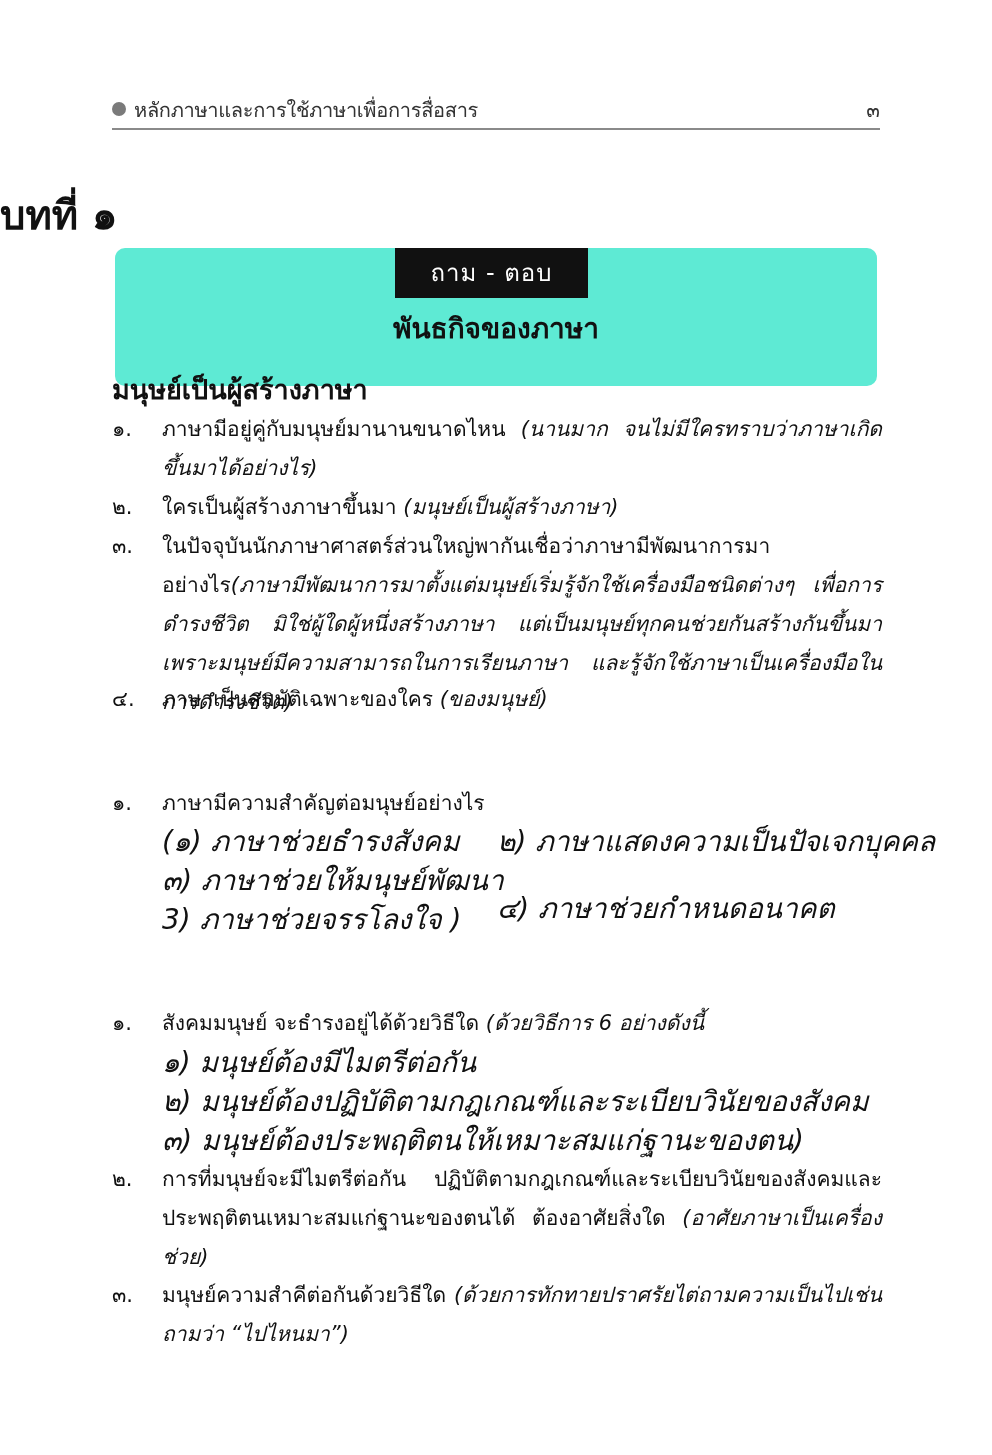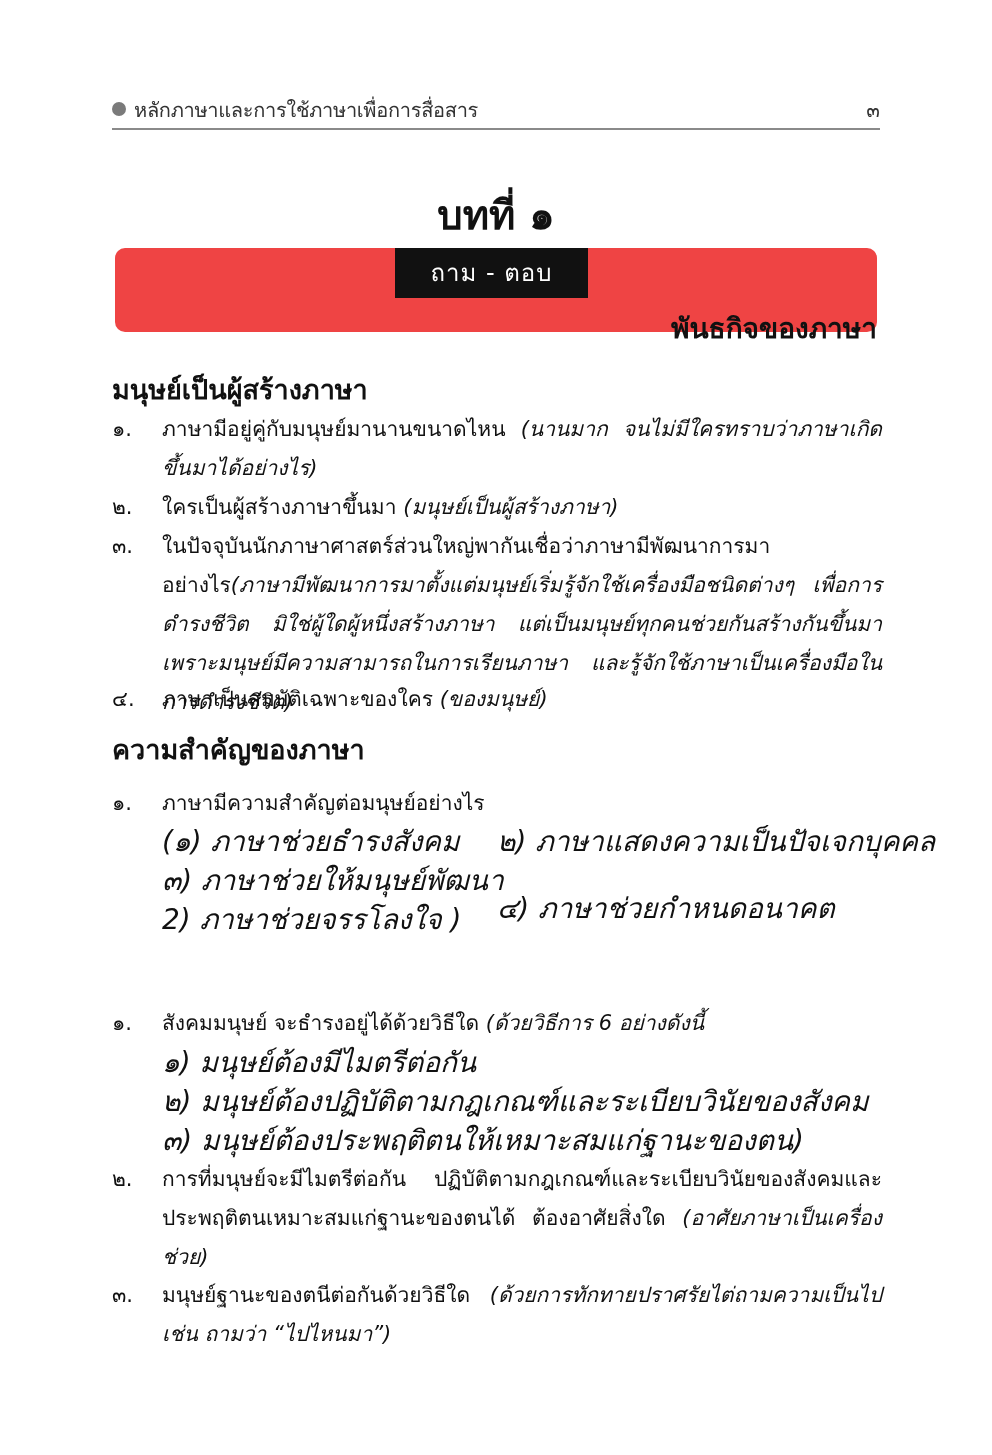--- a/index.html
+++ b/index.html
@@ -8,29 +8,29 @@
   .page { position: absolute; left: 0; top: 0; width: 992px; height: 1455px; padding-left: 44px; }
 
   .running-header { position: absolute; left: 112px; top: 92px; width: 768px; height: 36px; }
   .running-header .dot { position: absolute; left: 0; top: 10px; width: 14px; height: 14px;
          border-radius: 50%; background: #7a7a7a; }
   .running-header .htitle { position: absolute; left: 22px; top: 2px; font-size: 20px;
          color: #333; letter-spacing: -0.3px; }
   .running-header .pnum { position: absolute; right: 0; top: 2px; font-size: 20px; color: #333; }
   .header-rule { position: absolute; left: 112px; top: 128px; width: 768px; height: 2px; background: #8a8a8a; }
 
-  .chapter-title { position: absolute; left: 0; top: 183px; width: 992px; text-align: center;
+  .chapter-title { position: absolute; left: 0; top: 183px; width: 992px; 
          font-size: 40px; font-weight: bold; color: #111; }
 
-  .topic-box { position: absolute; left: 115px; top: 248px; width: 762px; height: 84px;
-         background: #ef4444; border-radius: 10px; }
+  .topic-box { position: absolute; left: 115px; top: 248px; width: 762px; height: 138px;
+         background: #5eead4; border-radius: 10px; }
   .qa-badge { position: absolute; left: 280px; top: 0; width: 193px; height: 50px;
          background: #111; color: #fff; font-size: 24px; text-align: center; line-height: 50px;
          letter-spacing: 1px; }
-  .topic-title { position: absolute; left: 0; top: 58px; width: 762px; text-align: right;
+  .topic-title { position: absolute; left: 0; top: 58px; width: 762px; text-align: center;
          font-size: 28px; font-weight: bold; color: #111; }
 
   .section-heading { position: absolute; left: 112px; font-size: 27px; font-weight: bold; color: #111; }
 
   .item { position: absolute; left: 112px; width: 770px; font-size: 21px; line-height: 39px; }
   .item .num { position: absolute; left: 0; top: 0; width: 45px; }
   .item .body { margin-left: 50px; text-align: justify; }
   .item .ans { font-style: italic; }
 
   .sub { position: absolute; font-size: 28px; font-style: italic; line-height: 39px; white-space: nowrap; }
@@ -69,44 +69,43 @@
   <div class="item" style="top:527px;">
     <span class="num">๓.</span>
     <div class="body"><span>ในปัจจุบันนักภาษาศาสตร์ส่วนใหญ่พากันเชื่อว่าภาษามีพัฒนาการมาอย่างไร</span><span class="ans">(ภาษามีพัฒนาการมาตั้งแต่มนุษย์เริ่มรู้จักใช้เครื่องมือชนิดต่างๆ เพื่อการดำรงชีวิต มิใช่ผู้ใดผู้หนึ่งสร้างภาษา แต่เป็นมนุษย์ทุกคนช่วยกันสร้างกันขึ้นมา เพราะมนุษย์มีความสามารถในการเรียนภาษา และรู้จักใช้ภาษาเป็นเครื่องมือในการดำรงชีวิต)</span></div>
   </div>
 
   <div class="item" style="top:680px;">
     <span class="num">๔.</span>
     <div class="body"><span>ภาษาเป็นสมบัติเฉพาะของใคร </span><span class="ans">(ของมนุษย์)</span></div>
   </div>
 
-  <div class="section-heading" style="top:728px;">ความสำคัญของภาษา</div>
 
   <div class="item" style="top:784px;">
     <span class="num">๑.</span>
     <div class="body"><span>ภาษามีความสำคัญต่อมนุษย์อย่างไร</span></div>
   </div>
   <div class="sub" style="left:162px; top:822px;">(๑) ภาษาช่วยธำรงสังคม</div>
   <div class="sub" style="left:497px; top:822px;">๒) ภาษาแสดงความเป็นปัจเจกบุคคล</div>
   <div class="sub" style="left:162px; top:861px;">๓) ภาษาช่วยให้มนุษย์พัฒนา</div>
   <div class="sub" style="left:497px; top:861px;margin-top:28px;">๔) ภาษาช่วยกำหนดอนาคต</div>
-  <div class="sub" style="left:162px; top:900px;">2) ภาษาช่วยจรรโลงใจ )</div>
+  <div class="sub" style="left:162px; top:900px;">3) ภาษาช่วยจรรโลงใจ )</div>
 
 
   <div class="item" style="top:1004px;">
     <span class="num">๑.</span>
     <div class="body"><span>สังคมมนุษย์ จะธำรงอยู่ได้ด้วยวิธีใด </span><span class="ans">(ด้วยวิธีการ 6 อย่างดังนี้</span></div>
   </div>
   <div class="sub" style="left:162px; top:1043px;">๑)  มนุษย์ต้องมีไมตรีต่อกัน</div>
   <div class="sub" style="left:162px; top:1082px;">๒)  มนุษย์ต้องปฏิบัติตามกฎเกณฑ์และระเบียบวินัยของสังคม</div>
   <div class="sub" style="left:162px; top:1121px;">๓)  มนุษย์ต้องประพฤติตนให้เหมาะสมแก่ฐานะของตน)</div>
 
   <div class="item" style="top:1160px;">
     <span class="num">๒.</span>
     <div class="body"><span>การที่มนุษย์จะมีไมตรีต่อกัน ปฏิบัติตามกฎเกณฑ์และระเบียบวินัยของสังคมและประพฤติตนเหมาะสมแก่ฐานะของตนได้ ต้องอาศัยสิ่งใด </span><span class="ans">(อาศัยภาษาเป็นเครื่องช่วย)</span></div>
   </div>
 
   <div class="item" style="top:1276px;">
     <span class="num">๓.</span>
-    <div class="body"><span>มนุษย์ฐานะของตนีต่อกันด้วยวิธีใด </span><span class="ans">(ด้วยการทักทายปราศรัยไต่ถามความเป็นไปเช่น ถามว่า “ไปไหนมา”)</span></div>
+    <div class="body"><span>มนุษย์ความสำคีต่อกันด้วยวิธีใด </span><span class="ans">(ด้วยการทักทายปราศรัยไต่ถามความเป็นไปเช่น ถามว่า “ไปไหนมา”)</span></div>
   </div>
 
 </div>
 
 </body></html>

